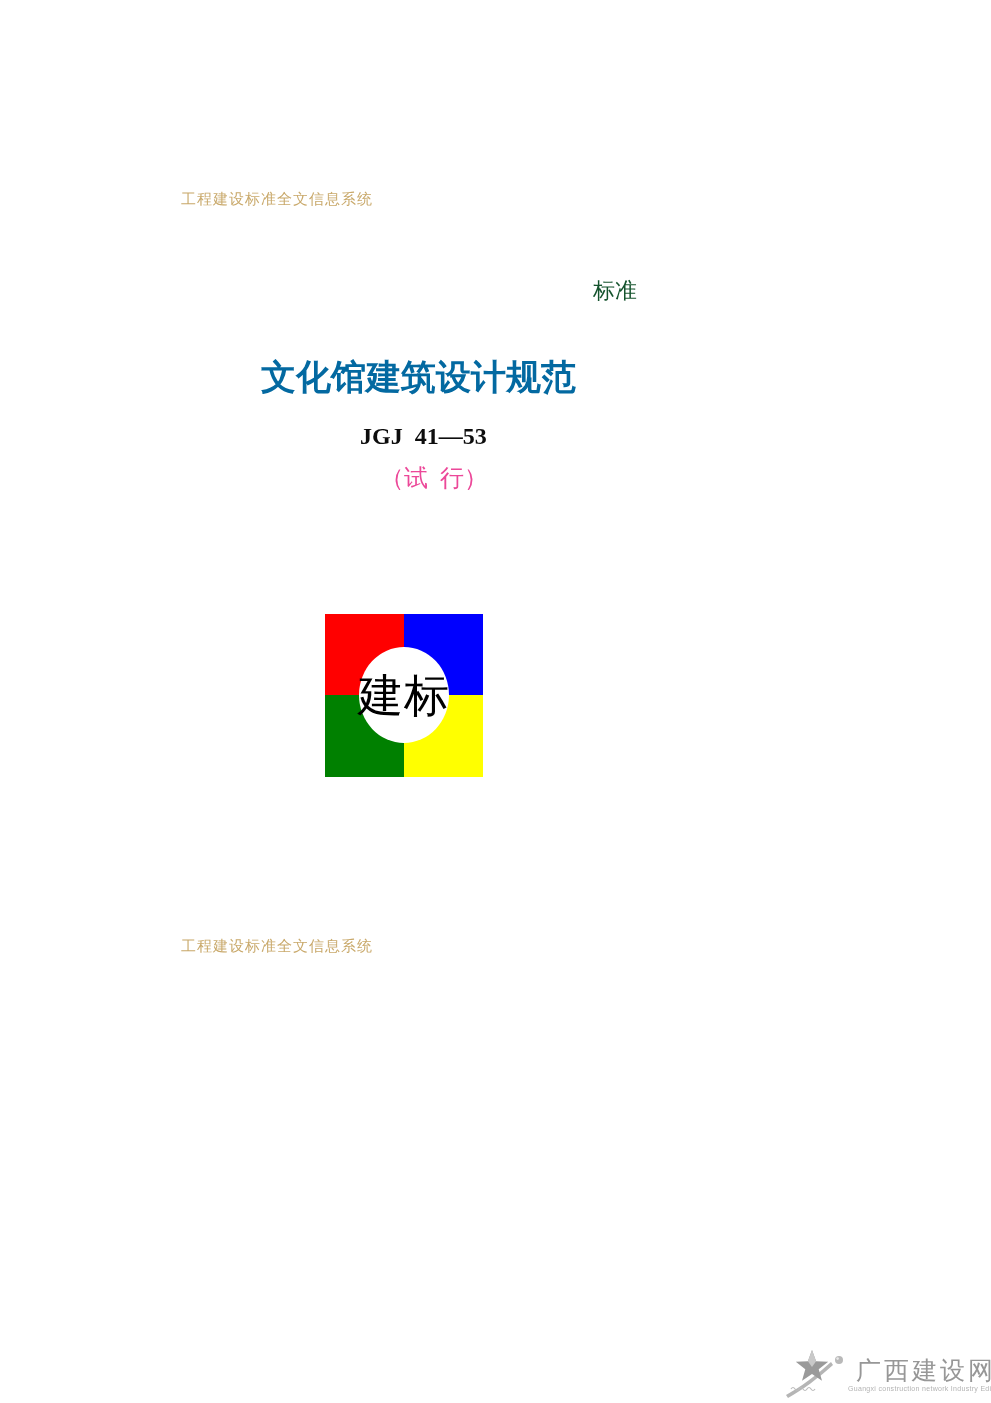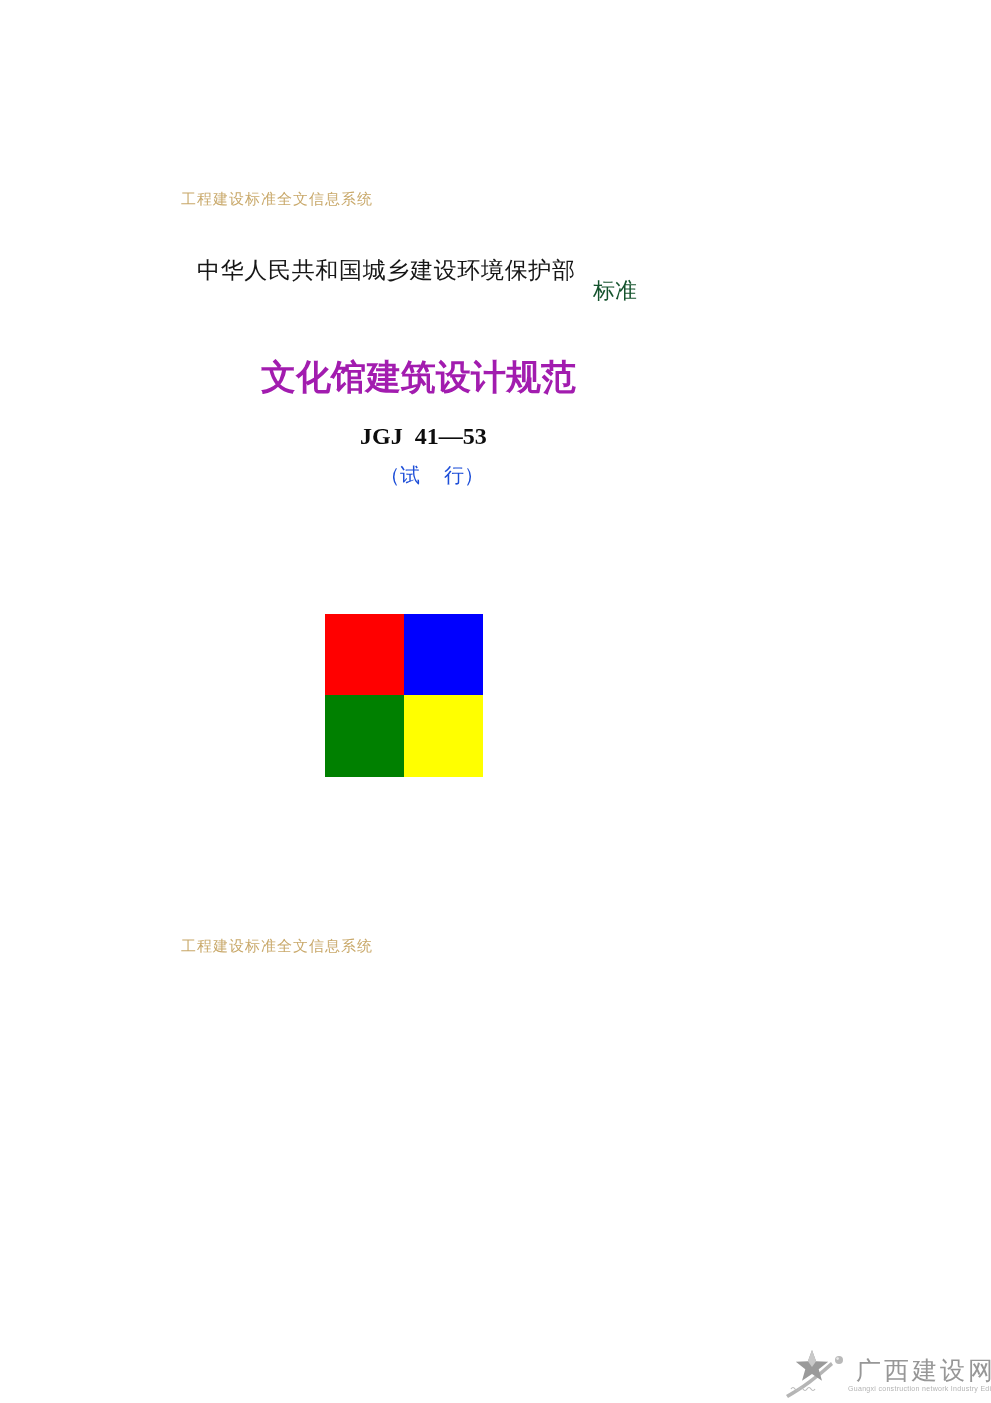--- a/index.html
+++ b/index.html
@@ -35,30 +35,30 @@
   .standard-label {
     position:absolute; left:593px; top:276px;
     font-size:22px; color:#14532d;
   }
 
   
   .doc-title {
     position:absolute; left:261px; top:354px;
     font-size:35px; font-weight:bold;
     font-family:"Liberation Sans","DejaVu Sans",sans-serif;
-    color:#a21caf; white-space:nowrap;
+    color:#0369a1; white-space:nowrap;
   }
   .doc-code {
     position:absolute; left:360px; top:423px;
     font-size:24px; font-weight:bold;
     white-space:pre; color:#0d0d0d;
   }
   .doc-trial {
     position:absolute; left:380px; top:462px;
-    font-size:20px; white-space:pre; color:#1d4ed8;font-family:Liberation Mono, monospace;
+    font-size:24px; white-space:pre; color:#ec4899;
   }
 
   
   .std-logo { position:absolute; left:325px; top:614px; width:158px; height:163px; }
   .quad { position:absolute; width:79px; height:81px; }
   .quad.tl { left:0; top:0; }
   .quad.tr { left:79px; top:0; }
   .quad.bl { left:0; top:81px; height:82px; }
   .quad.br { left:79px; top:81px; height:82px; }
   .logo-circle {
@@ -86,33 +86,35 @@
     font-family:"Liberation Sans","DejaVu Sans",sans-serif;
     white-space:nowrap;
   }
 </style>
 </head>
 <body>
 
 <div class="watermark top" style="color: rgb(201, 169, 107);">工程建设标准全文信息系统</div>
 
 <div class="ministry-block">
-  <div class="ministry-line">中华人民共和国城乡建设环境保护部</div>
 </div>
 <div class="standard-label">标准</div>
 
 <div class="doc-title">文化馆建筑设计规范</div>
 <div class="doc-code">JGJ  41—53</div>
 <div class="doc-trial">（试  行）</div>
 
 <div class="std-logo">
   <div class="quad tl" style="background: rgb(255, 0, 0);"></div>
   <div class="quad tr" style="background: rgb(0, 0, 255);"></div>
   <div class="quad bl" style="background: rgb(0, 128, 0);"></div>
   <div class="quad br" style="background: rgb(255, 255, 0);"></div>
+  <div class="logo-circle">
+    <span class="logo-label">建标</span>
+  </div>
 </div>
 
 <div class="watermark bottom" style="color: rgb(201, 169, 107);">工程建设标准全文信息系统</div>
 
 <div class="site-badge">
   <svg class="badge-star" width="62" height="54" viewBox="0 0 62 54">
     <path d="M2,48 C15,41 33,28 47,15 L49,18 C36,30 17,44 4,51 Z" fill="#b5b5b5"></path>
     <polygon points="28,3 32.1,14.3 44.2,14.7 34.7,22.2 38,33.8 28,27 18,33.8 21.3,22.2 11.8,14.7 23.9,14.3" fill="#9a9a9a"></polygon>
     <polygon points="28,3 32.1,14.3 28,20 23.9,14.3" fill="#c9c9c9"></polygon>
     <circle cx="55" cy="13" r="4" fill="#b9b9b9"></circle>

